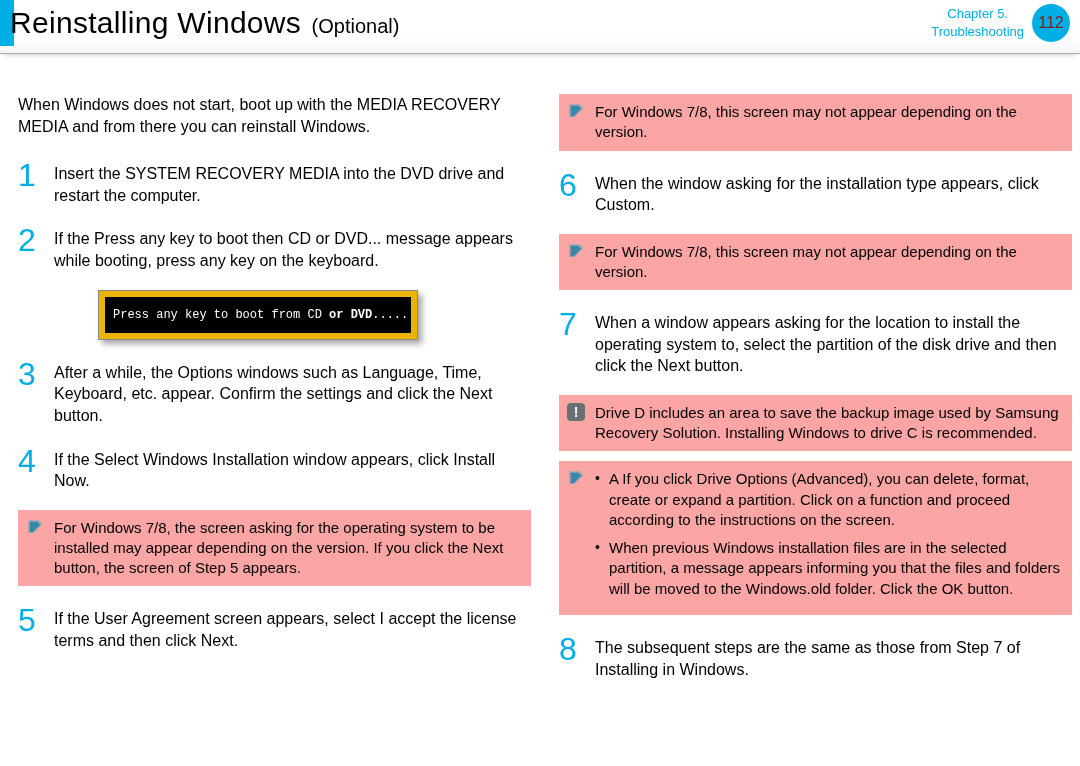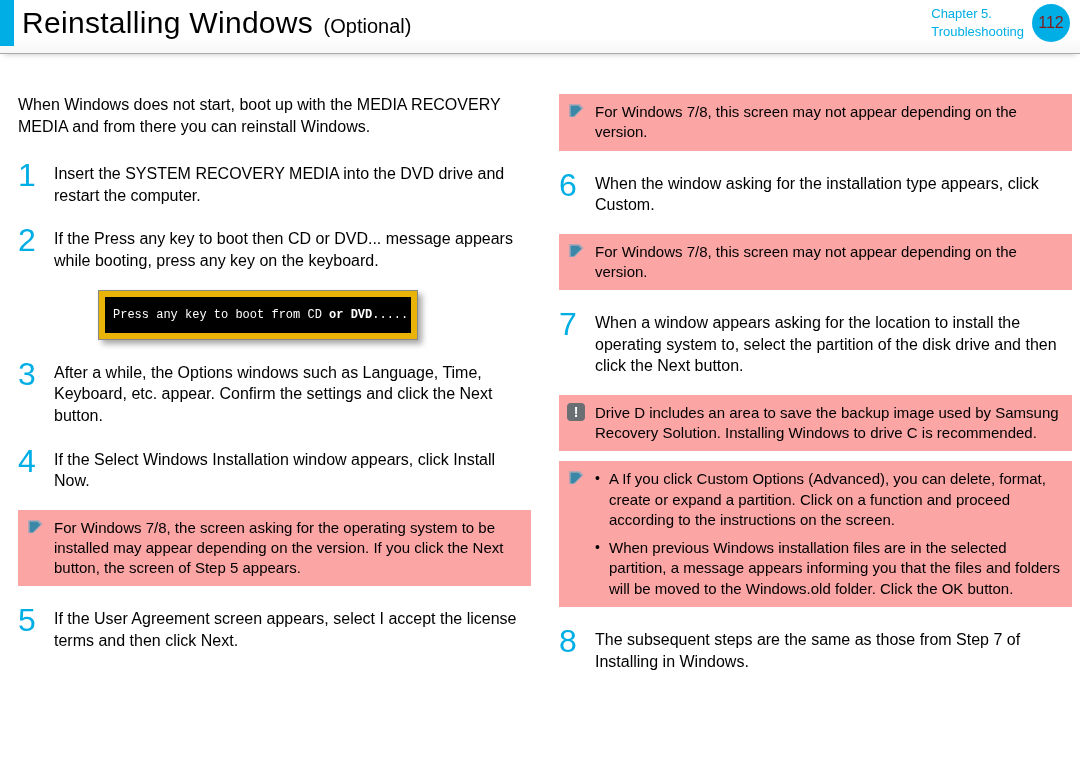--- a/index.html
+++ b/index.html
@@ -20,21 +20,21 @@
     background: linear-gradient(#fff,#fff 70%, #f6f6f6);
   }
   .accent-bar {
     position: absolute;
     left: 0; top: 0;
     width: 14px; height: 46px;
     background: #00aee6;
   }
   .title-wrap {
     position: absolute;
-    left: 22px; top: 6px;
+    left: 10px; top: 6px;
   }
   .title {
     font-size: 30px;
     font-weight: 400;
     letter-spacing: 0.3px;
     color: #000;
     display: inline;
   }
   .subtitle {
     font-size: 20px;
@@ -46,21 +46,21 @@
     position: absolute;
     right: 10px; top: 4px;
     text-align: right;
     font-size: 13px;
     color: #00aee6;
     line-height: 1.35;
     display:flex;
     align-items:center;
     gap:8px;
   }
-  .chapter-text { text-align:left; }
+  .chapter-text { text-align:center; }
   .page-badge {
     display: inline-block;
     width: 38px; height: 38px;
     border-radius: 50%;
     background: #00aee6;
     color: #7f1d1d;
     font-size: 16px;
     text-align: center;
     line-height: 38px;
     font-weight: 400;
@@ -121,21 +121,21 @@
     font-size: 14px;
     font-weight: bold;
   }
   .note ul { list-style: none; padding-left: 0; }
   .note ul li { position: relative; padding-left: 14px; margin-bottom: 8px; }
   .note ul li::before {
     content: "•";
     position: absolute; left: 0; top: 0;
     font-size: 14px;
   }
-  .note ul li:last-child { margin-bottom: 0; }
+  .note ul li:last-child { margin-bottom: 8px; }
 
   .console-shot {
     margin: 0 0 18px 80px;
     background: #eab308;
     border: 1px solid #888;
     box-shadow: 4px 4px 6px rgba(0,0,0,0.35);
     width: 320px;
   }
   .console-inner {
     margin: 6px;
@@ -262,21 +262,21 @@
 
     <div class="note">
       <div class="note-icon">
         <svg viewBox="0 0 24 24">
             <path fill="#5aa7c7" d="M3 3 L17 3 L22 8 L10 20 L3 20 Z" opacity="0.6"></path>
             <path fill="#3a87a7" d="M5 5 L15 5 L19 9 L9 19 L5 19 Z"></path>
           </svg>
       </div>
       <ul>
         <li>
-          <span>A If you click </span><span>Custom Options (Advanced)</span><span>, you can delete, format, create or expand a partition. Click on a function and proceed according to the instructions on the screen.</span>
+          <span>A If you click </span><span>Drive Options (Advanced)</span><span>, you can delete, format, create or expand a partition. Click on a function and proceed according to the instructions on the screen.</span>
         </li>
         <li>
           <span>When previous Windows installation ﬁles are in the selected partition, a message appears informing you that the ﬁles and folders will be moved to the Windows.old folder. Click the </span><span>OK</span><span> button.</span>
         </li>
       </ul>
     </div>
 
     <div class="step" style="margin-bottom:0">
       <div class="stepnum">8</div>
       <div class="steptext">The subsequent steps are the same as those from Step 7 of Installing in Windows.</div>

